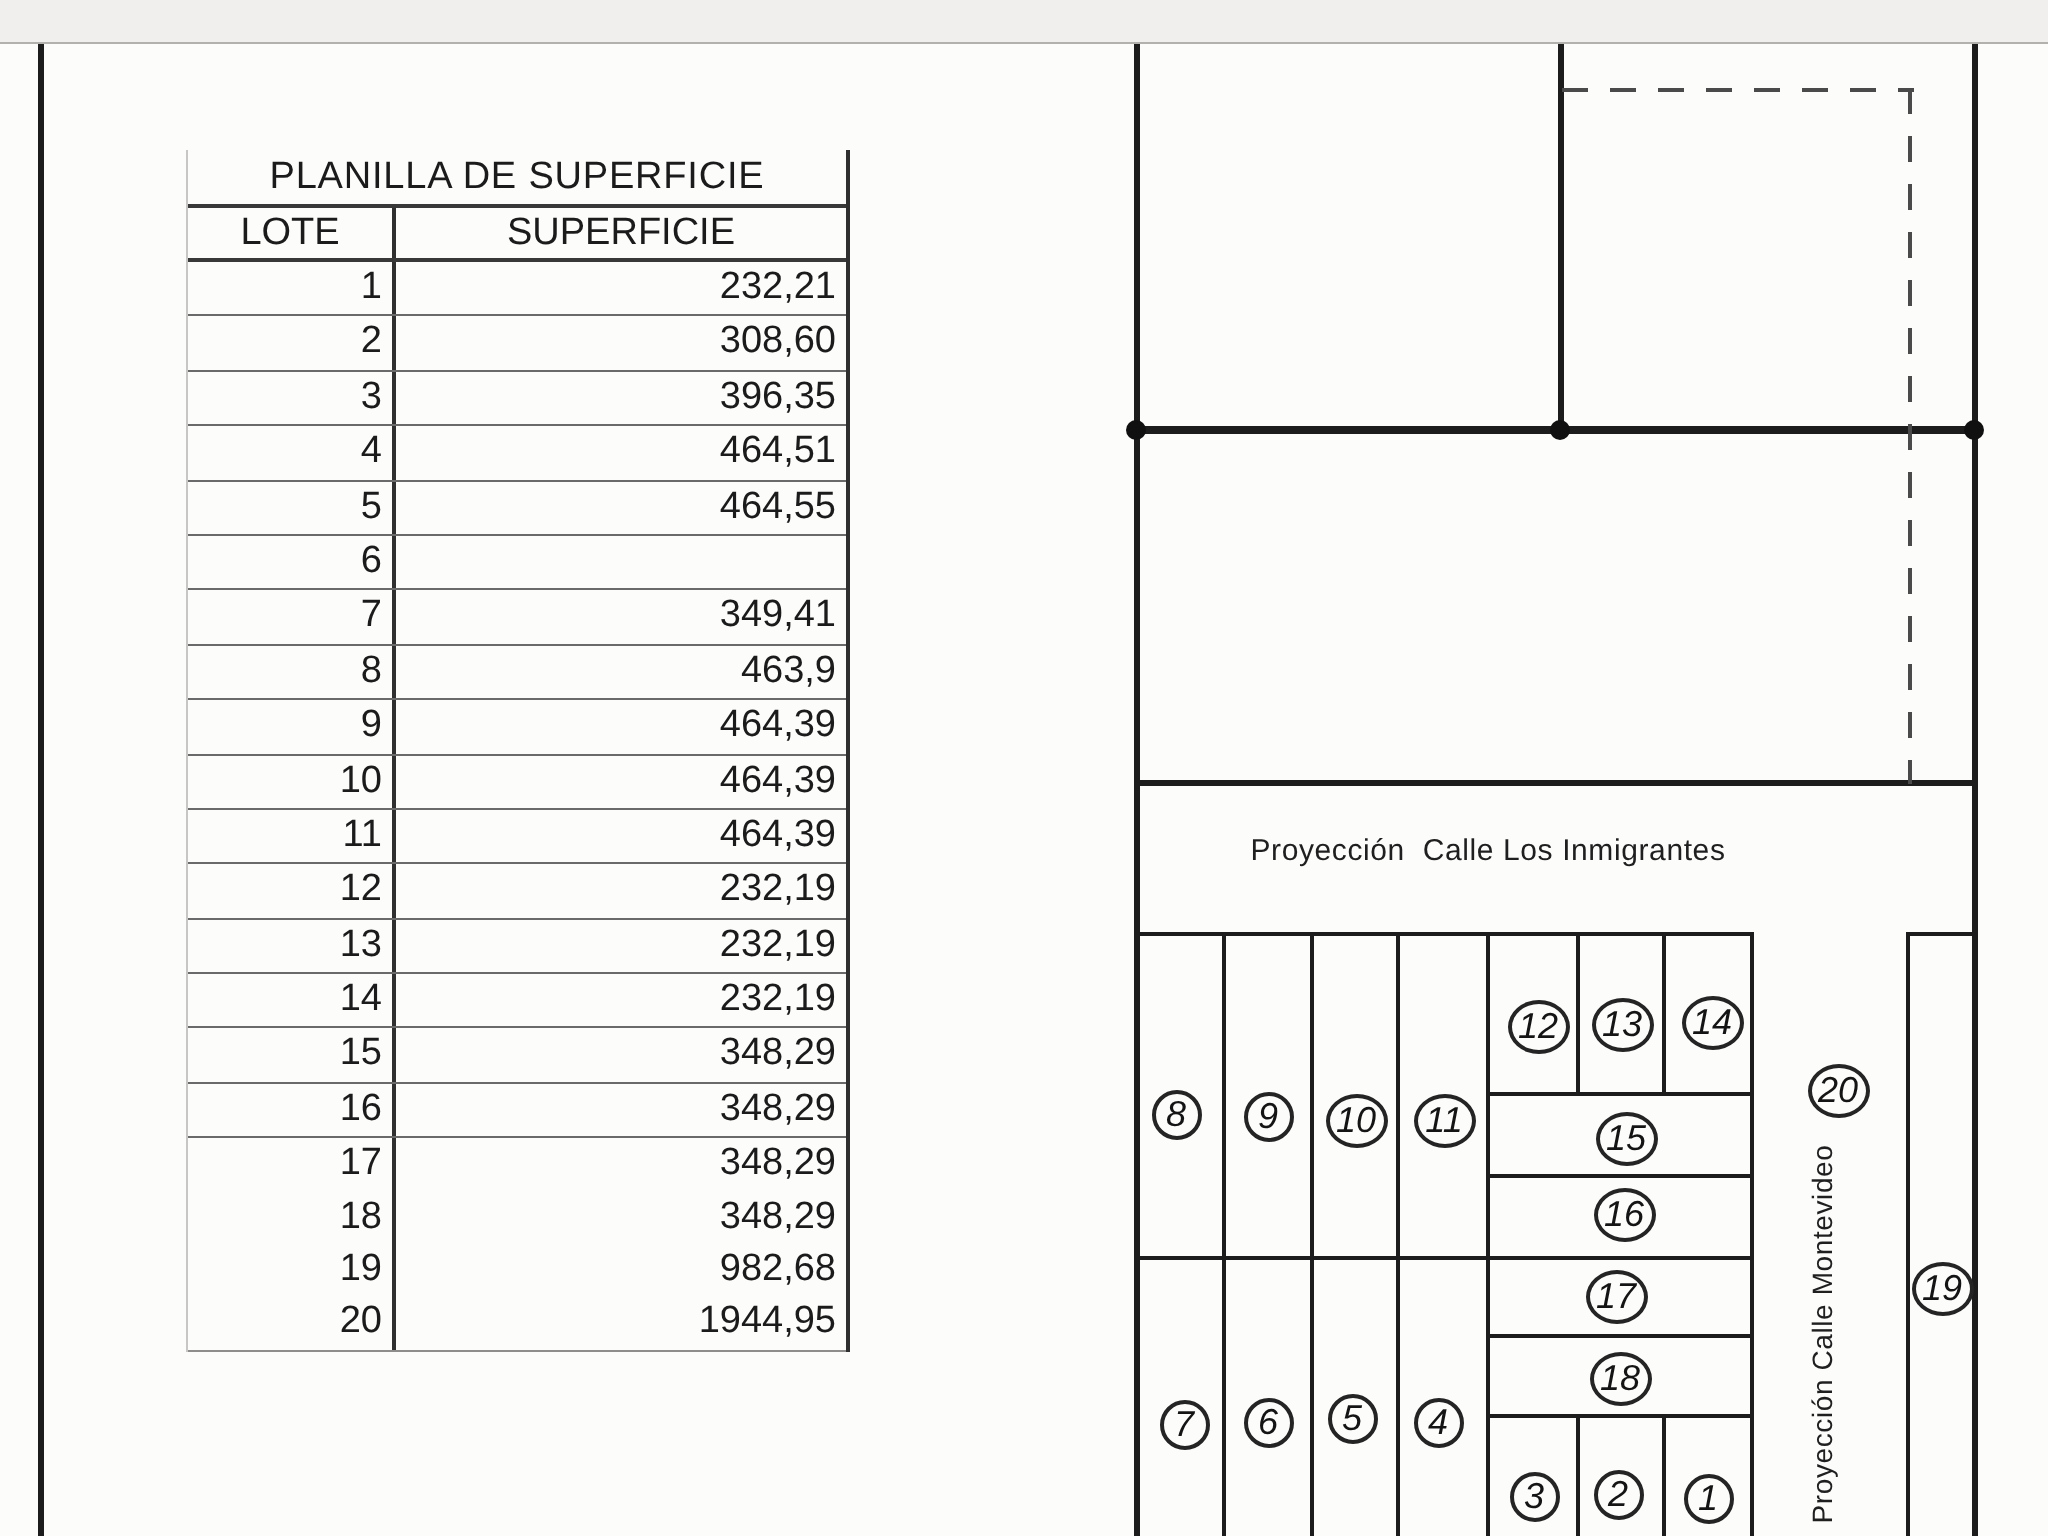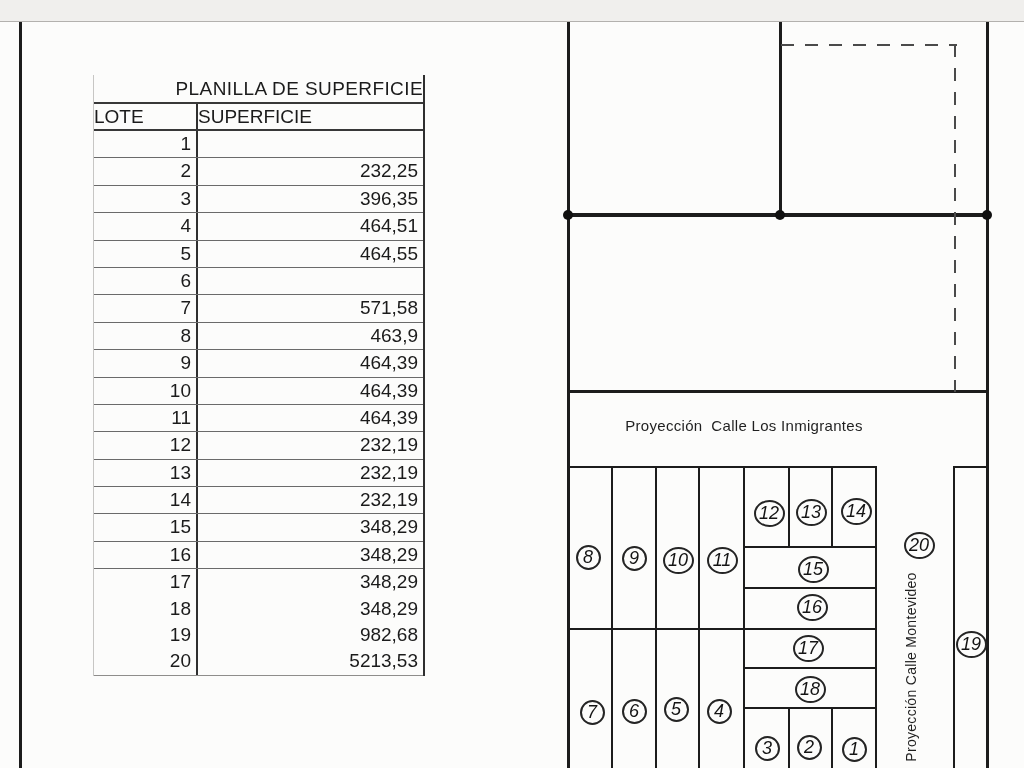--- a/index.html
+++ b/index.html
@@ -29,28 +29,28 @@
   
   .stable {
     position: absolute; left: 93px; top: 75px; width: 332px;
     color: #1b1b1b;
     border-right: 2px solid #2f2f2f;
     border-left: 1px solid #c7c6c4;
     box-sizing: border-box;
   }
   .stitle {
     height: 27px; line-height: 27px;
-    text-align: right; font-size: 19px; letter-spacing: .4px;
+    text-align: center; font-size: 19px; letter-spacing: .4px;
     border-bottom: 2px solid #383838;
     white-space: nowrap;
   }
   .shead {
     display: flex; height: 25px; line-height: 25px;
     border-bottom: 2px solid #383838;
-    font-size: 19px; 
+    font-size: 19px; text-align: center;
   }
   .c1 { width: 104px; box-sizing: border-box; }
   .c2 { flex: 1; box-sizing: border-box; }
   .shead .c1, .srow .c1 { border-right: 2px solid #2f2f2f; }
   .srow {
     display: flex; height: 26.4px; line-height: 26.4px;
     font-size: 19px;
     border-bottom: 1px solid var(--tline);
   }
   .srow .c1, .srow .c2 { text-align: right; padding-right: 5px; }
@@ -94,43 +94,44 @@
 
   <div class="stable">
     <div class="stitle">PLANILLA DE SUPERFICIE</div>
     <div class="shead">
       <div class="c1">LOTE</div>
       <div class="c2">SUPERFICIE</div>
     </div>
     <div>
         <div class="srow">
       <div class="c1">1</div>
+      <div class="c2">232,21</div>
     </div>
         <div class="srow">
       <div class="c1">2</div>
-      <div class="c2">232,25</div>
+      <div class="c2">308,60</div>
     </div>
         <div class="srow">
       <div class="c1">3</div>
       <div class="c2">396,35</div>
     </div>
         <div class="srow">
       <div class="c1">4</div>
       <div class="c2">464,51</div>
     </div>
         <div class="srow">
       <div class="c1">5</div>
       <div class="c2">464,55</div>
     </div>
         <div class="srow">
       <div class="c1">6</div>
     </div>
         <div class="srow">
       <div class="c1">7</div>
-      <div class="c2">571,58</div>
+      <div class="c2">349,41</div>
     </div>
         <div class="srow">
       <div class="c1">8</div>
       <div class="c2">463,9</div>
     </div>
         <div class="srow">
       <div class="c1">9</div>
       <div class="c2">464,39</div>
     </div>
         <div class="srow">
@@ -168,21 +169,21 @@
         <div class="srow noline">
       <div class="c1">18</div>
       <div class="c2">348,29</div>
     </div>
         <div class="srow noline">
       <div class="c1">19</div>
       <div class="c2">982,68</div>
     </div>
         <div class="srow">
       <div class="c1">20</div>
-      <div class="c2">5213,53</div>
+      <div class="c2">1944,95</div>
     </div>
       </div>
   </div>
 
   <div id="plan-layer">
     <div class="street-top">Proyección  Calle Los Inmigrantes</div>
     <div class="street-right">Proyección Calle Montevideo</div>
   <div class="ln" style="left: 19px; top: 22px; width: 3px; height: 746px;"></div>
       <div class="ln" style="left: 567px; top: 22px; width: 3px; height: 746px;"></div>
       <div class="ln" style="left: 779px; top: 22px; width: 3px; height: 193px;"></div>

